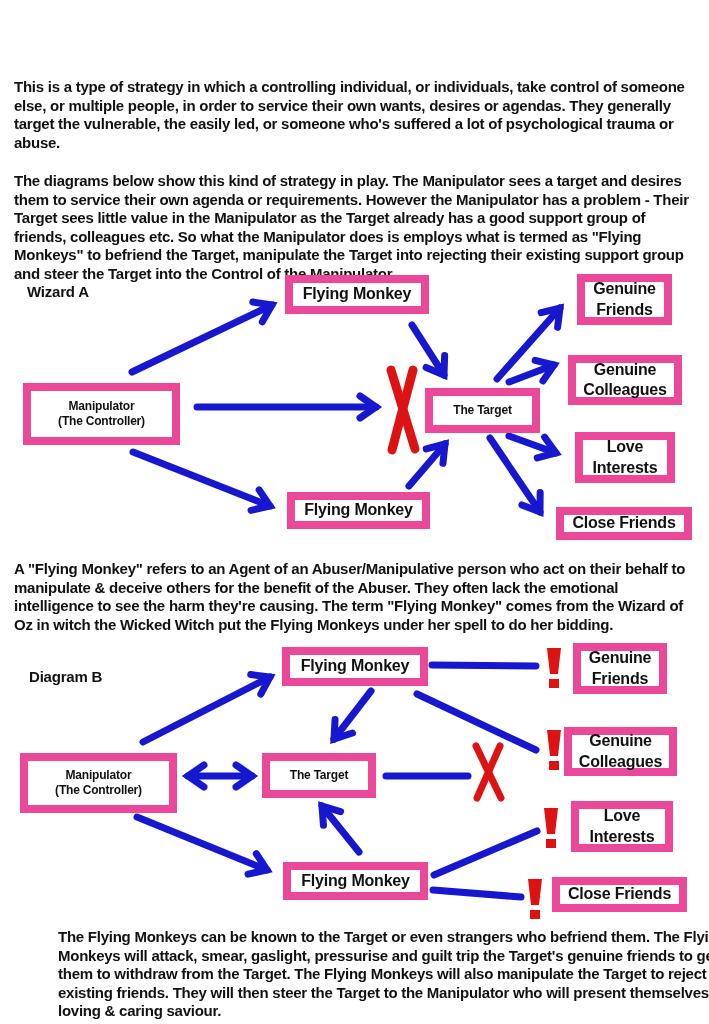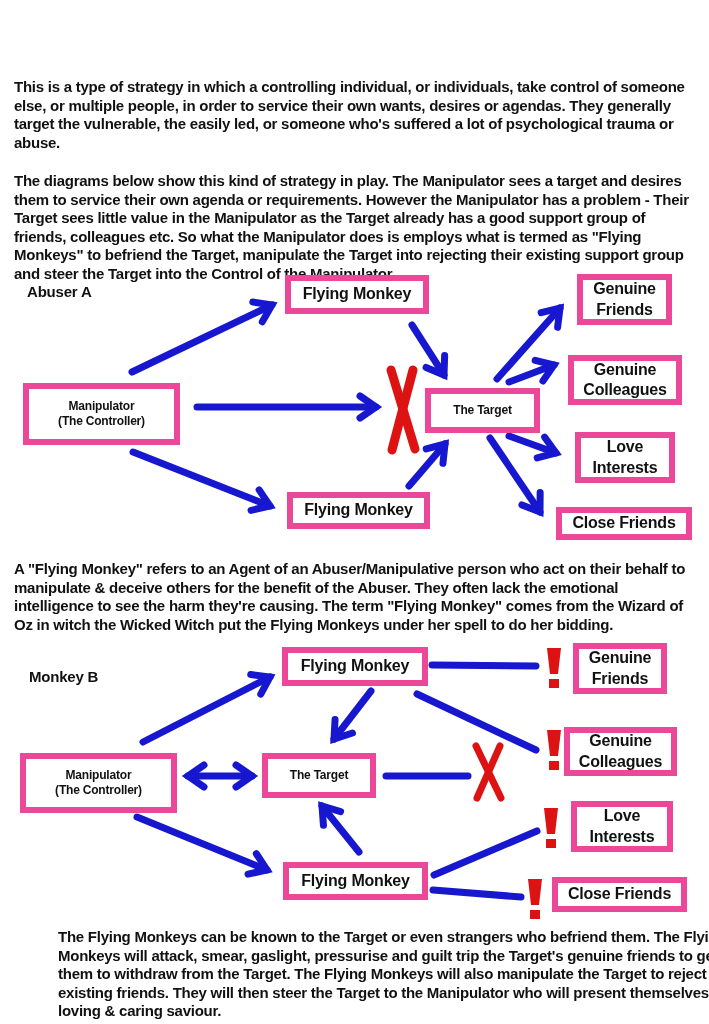--- a/index.html
+++ b/index.html
@@ -32,21 +32,21 @@
   #p-strategy{top:172px;}
   #p-fmdef{top:560px;}
   #p-outcome{top:928px;margin-left:44px;}
   .diagram-label{
     position:absolute;font-size:15px;font-weight:bold;letter-spacing:-0.2px;
   }
   #lbl-a{left:27px;top:283px;}
   #lbl-b{left:29px;top:668px;}
   .node{
     position:absolute;z-index:2;
-    background:#fff;border:6px solid #ec4899;
+    background:#fff;border:8px solid #ec4899;
     display:flex;align-items:center;justify-content:center;
     text-align:center;font-weight:bold;font-size:16px;line-height:1.26;
     white-space:pre-line;letter-spacing:-0.2px;
   }
   .node.big{font-size:12px;}
   svg.overlay{position:absolute;left:0;top:0;z-index:1;}
   .arw{stroke:var(--arrow-blue,#1717cf);stroke-width:7;fill:none;stroke-linecap:round;}
   .crs{stroke:var(--cross-red,#dd1313);stroke-width:9;fill:none;stroke-linecap:round;}
   .crs.thin{stroke-width:7;}
   .alert{fill:var(--cross-red,#dd1313);stroke:none;}
@@ -56,22 +56,22 @@
 <body>
 
 <div class="page">
 
 
   <p class="para" id="p-intro">This is a type of strategy in which a controlling individual, or individuals, take control of someone else, or multiple people, in order to service their own wants, desires or agendas. They generally target the vulnerable, the easily led, or someone who's suffered a lot of psychological trauma or abuse.</p>
   <p class="para" id="p-strategy">The diagrams below show this kind of strategy in play.  The Manipulator sees a target and desires them to service their own agenda or requirements.  However the Manipulator has a problem - Their Target sees little value in the Manipulator as the Target already has a good support group of friends, colleagues etc.  So what the Manipulator does is employs what is termed as "Flying Monkeys" to befriend the Target, manipulate the Target into rejecting their existing support group and steer the Target into the Control of the Manipulator.</p>
   <p class="para" id="p-fmdef">A "Flying Monkey" refers to an Agent of an Abuser/Manipulative person who act on their behalf to manipulate &amp; deceive others for the benefit of the Abuser.  They often lack the emotional intelligence to see the harm they're causing.  The term "Flying Monkey" comes from the Wizard of Oz in witch the Wicked Witch put the Flying Monkeys under her spell to do her bidding.</p>
   <p class="para" id="p-outcome">The Flying Monkeys can be known to the Target or even strangers who befriend them.  The Flying Monkeys will attack, smear, gaslight, pressurise and guilt trip the Target's genuine friends to get them to withdraw from the Target. The Flying Monkeys will also manipulate the Target to reject their existing friends.  They will then steer the Target to the Manipulator who will present themselves as a loving &amp; caring saviour.</p>
 
-  <div class="diagram-label" id="lbl-a">Abuser A</div>
-  <div class="diagram-label" id="lbl-b">Monkey B</div>
+  <div class="diagram-label" id="lbl-a">Wizard A</div>
+  <div class="diagram-label" id="lbl-b">Diagram B</div>
 
   <svg class="overlay" width="709" height="1024" viewBox="0 0 709 1024">
     <defs>
       <marker id="ah" markerUnits="userSpaceOnUse" markerWidth="44" markerHeight="44" viewBox="-28 -22 44 44" refX="0" refY="0" orient="auto-start-reverse">
         <path class="arw-head" d="M-16,-11 L0,0 L-16,11" fill="none" stroke-width="7" stroke-linecap="round"></path>
       </marker>
     </defs>
 
     <g>
       <path class="arw" marker-end="url(#ah)" d="M132,372 L272,305"></path>

